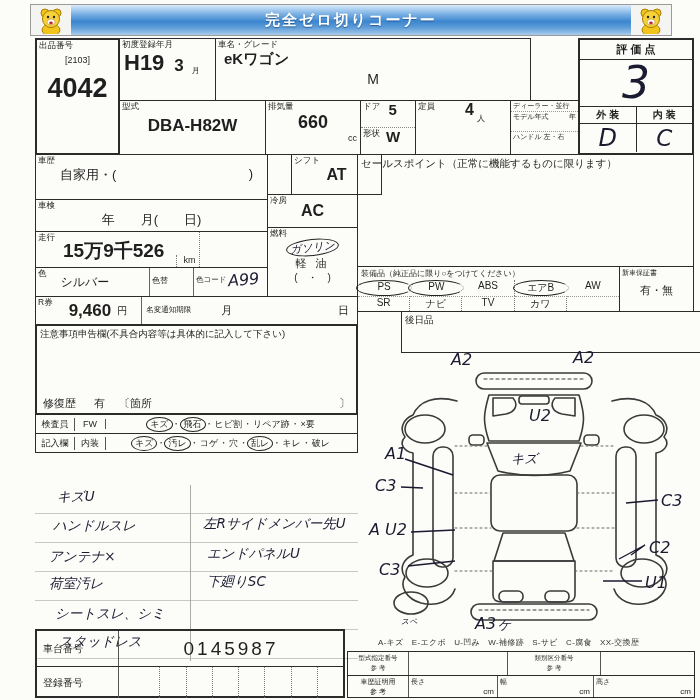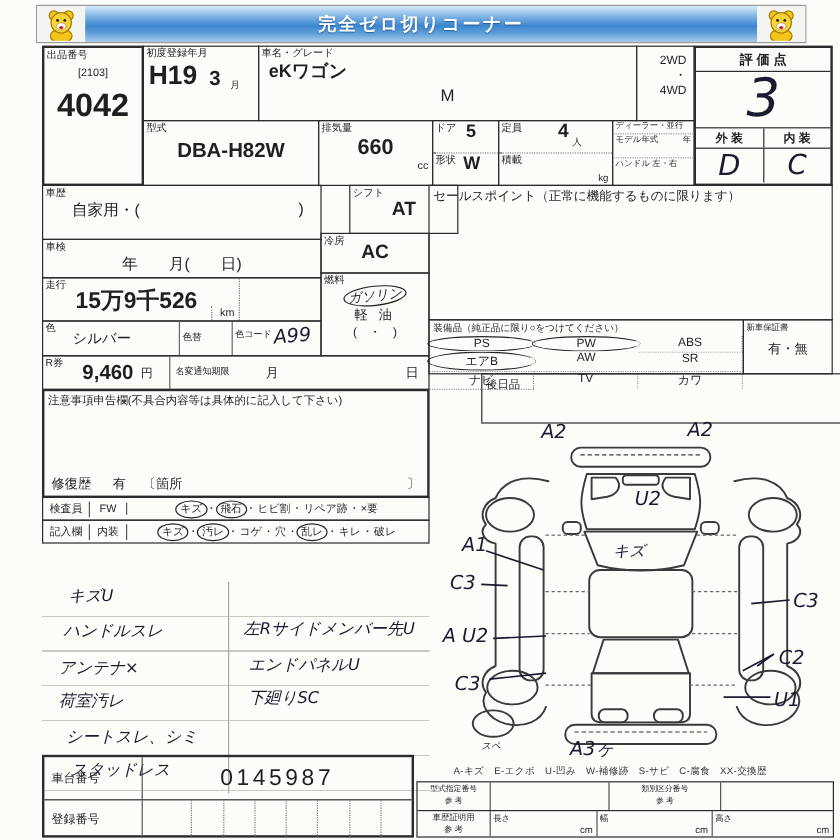--- a/index.html
+++ b/index.html
@@ -77,27 +77,20 @@
       <span style="font-size:8px;margin-left:8px;">月</span>
     </div>
   </div>
 
   <div class="bx" style="left:215px;top:38px;width:316px;height:63px;">
     <div class="lb">車名・グレード</div>
     <div class="val" style="font-size:15px;padding-left:8px;">eKワゴン</div>
     <div style="font-size:14px;text-align:center;margin-top:2px;">M</div>
   </div>
 
-  <div class="bx" style="left:530px;top:38px;width:49px;height:63px;">
-    <div style="font-size:10px;text-align:right;padding:6px 6px 0 0;line-height:1.25;">
-      <div>2WD</div>
-      <div>・</div>
-      <div>4WD</div>
-    </div>
-  </div>
 
   <div class="bx bx2" style="left:578px;top:38px;width:116px;height:117px;">
     <div style="font-size:11px;font-weight:bold;text-align:center;border-bottom:1px solid #2b2b2b;padding:2px 0;">評 価 点</div>
     <div class="hw" style="font-size:44px;text-align:center;line-height:46px;">3</div>
     <div style="display:flex;border-top:1px solid #2b2b2b;font-size:10px;font-weight:bold;text-align:center;">
       <div style="flex:1;border-right:1px solid #2b2b2b;padding:1px 0;">外 装</div>
       <div style="flex:1;padding:1px 0;">内 装</div>
     </div>
     <div style="display:flex;border-top:1px solid #2b2b2b;text-align:center;">
       <div class="hw" style="flex:1;border-right:1px solid #2b2b2b;font-size:24px;line-height:28px;">D</div>
@@ -125,24 +118,20 @@
       <span class="lb">形状</span>
       <span class="val" style="font-size:15px;margin-left:4px;">W</span>
     </div>
   </div>
 
   <div class="bx" style="left:415px;top:100px;width:96px;height:55px;">
     <div style="display:flex;height:26px;align-items:flex-start;">
       <span class="lb">定員</span>
       <span class="val" style="font-size:16px;margin-left:28px;">4</span>
       <span style="font-size:8px;margin-top:12px;margin-left:3px;">人</span>
-    </div>
-    <div style="display:flex;border-top:1px dotted #888;height:26px;justify-content:space-between;">
-      <span class="lb">積載</span>
-      <span style="font-size:8px;align-self:flex-end;padding:0 3px 1px 0;">kg</span>
     </div>
   </div>
 
   <div class="bx" style="left:510px;top:100px;width:69px;height:55px;font-size:7px;">
     <div class="minirow">ディーラー・並行</div>
     <div class="minirow" style="border-top:1px dotted #999;">
       <span>モデル年式</span>
       <span>年</span>
     </div>
     <div class="minirow" style="border-top:1px dotted #999;margin-top:8px;">ハンドル 左・右</div>
@@ -257,21 +246,21 @@
     <span class="note-entry hw" style="left:172px;top:60px;">エンドパネルU</span>
     <span class="note-entry hw" style="left:172px;top:88px;">下廻りSC</span>
   </div>
 
   <div class="bx" style="left:357px;top:154px;width:337px;height:113px;">
     <div style="font-size:10.5px;padding:2px 3px;">セールスポイント（正常に機能するものに限ります）</div>
   </div>
 
   <div class="bx" style="left:357px;top:266px;width:263px;height:46px;">
     <div style="font-size:8px;padding:1px 3px;">装備品（純正品に限り○をつけてください）</div>
-    <div style="display:grid;grid-template-columns:repeat(3,1fr);font-size:10px;text-align:center;">
+    <div style="display:grid;grid-template-columns:repeat(5,1fr);font-size:10px;text-align:center;">
       <span style="border-right:1px dotted #777;" class="circ">PS</span>
       <span style="border-right:1px dotted #777;" class="circ">PW</span>
       <span style="border-right:1px dotted #777;">ABS</span>
       <span style="border-right:1px dotted #777;" class="circ">エアB</span>
       <span>AW</span>
       <span style="border-right:1px dotted #777;border-top:1px dotted #999;">SR</span>
       <span style="border-right:1px dotted #777;border-top:1px dotted #999;">ナビ</span>
       <span style="border-right:1px dotted #777;border-top:1px dotted #999;">TV</span>
       <span style="border-right:1px dotted #777;border-top:1px dotted #999;">カワ</span>
       <span style="border-top:1px dotted #999;"></span>

